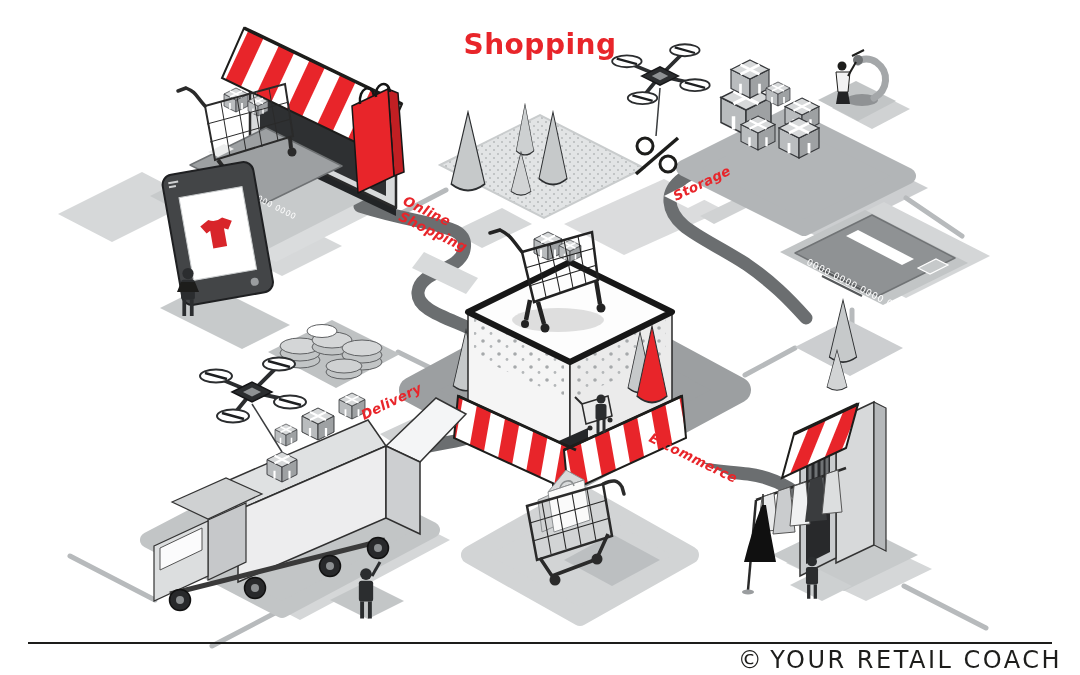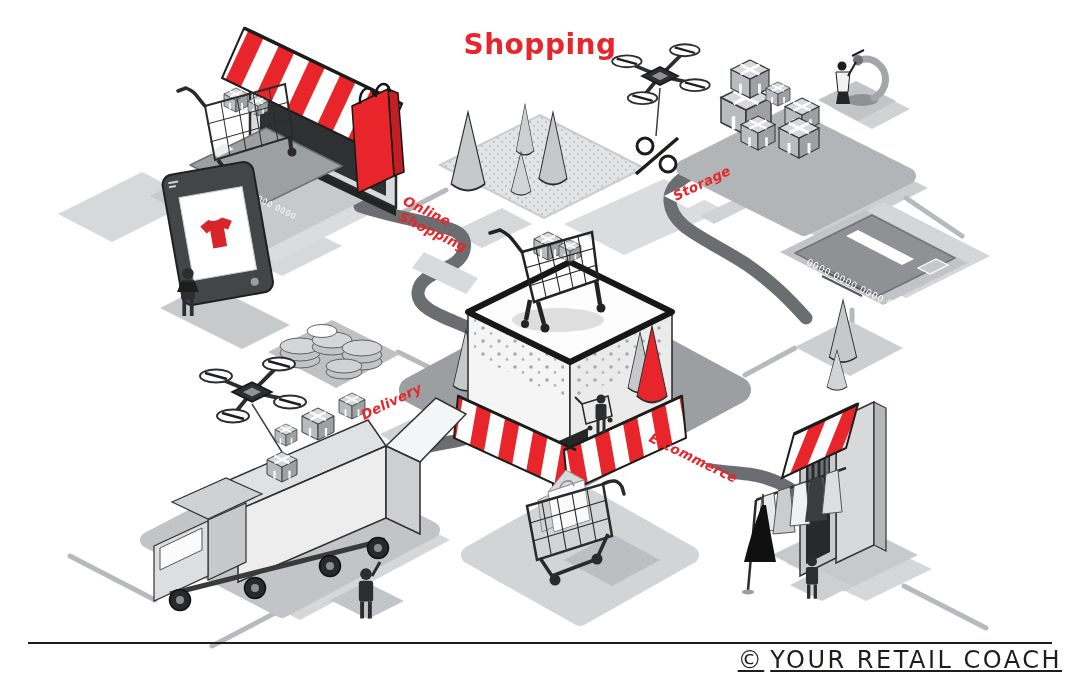--- a/index.html
+++ b/index.html
@@ -3,21 +3,21 @@
 <meta charset="utf-8">
 <style>
   html,body{margin:0;padding:0;background:#ffffff;width:1080px;height:675px;overflow:hidden;
     font-family:"DejaVu Sans","Liberation Sans",sans-serif;}
   .stage{position:relative;width:1080px;height:675px;background:#fff;}
   svg.art{position:absolute;left:0;top:0;}
   .title{position:absolute;top:28px;left:0;right:0;text-align:center;
     font-size:28px;font-weight:700;color:#e8252a;letter-spacing:.5px;}
   .divider{position:absolute;left:28px;right:28px;top:642px;border-top:2px solid #1d1d1b;}
   .footer{position:absolute;right:18px;top:646px;font-size:24px;letter-spacing:2.5px;
-    color:#1d1d1b;white-space:nowrap;text-decoration:underline;}
+    color:#1d1d1b;white-space:nowrap;}
   .footer .sym{margin-right:6px;}
   .rlabel{font-size:13.5px;font-style:italic;font-weight:600;fill:#e8252a;letter-spacing:.3px;}
   .cardnum{fill:#ffffff;font-size:9px;letter-spacing:.8px;}
   .cardnum2{fill:#ffffff;font-size:8px;letter-spacing:.6px;}
 </style>
 </head>
 <body>
 
 <div class="stage">
 <svg class="art" width="1080" height="675" viewBox="0 0 1080 675">

